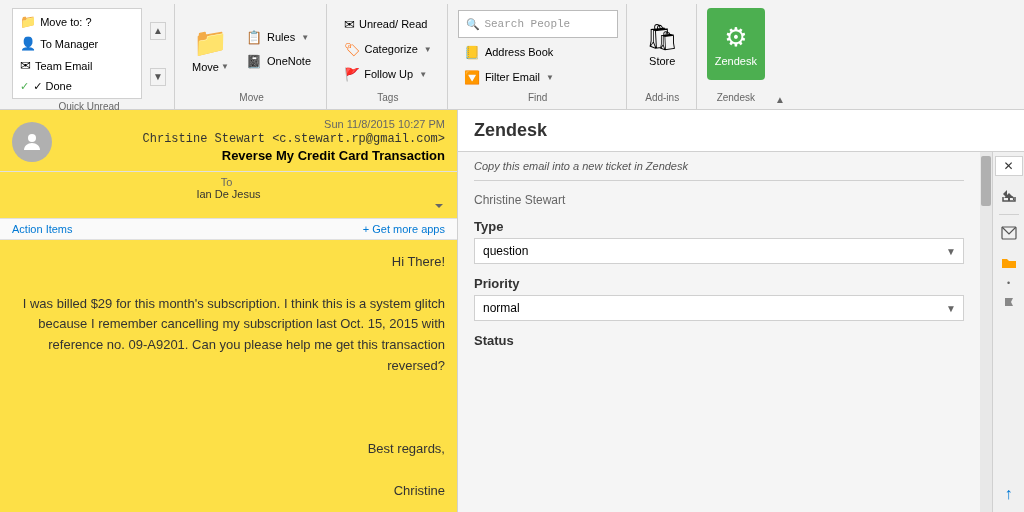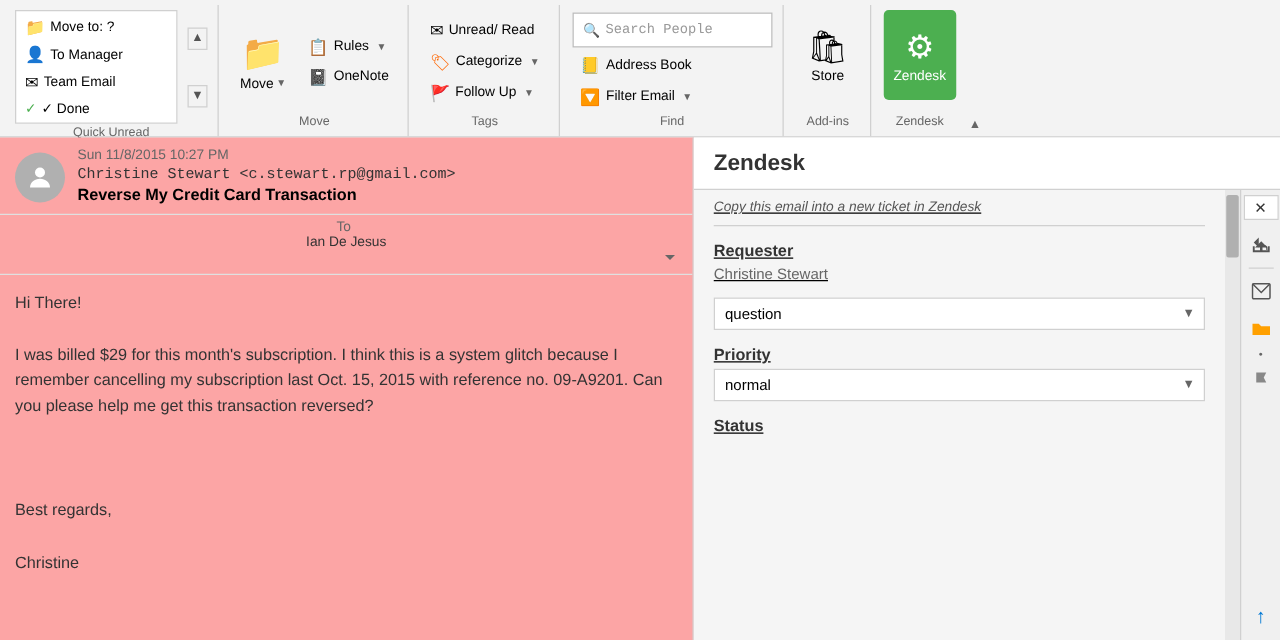--- a/index.html
+++ b/index.html
@@ -33,21 +33,21 @@
     
     .search-bar { height: 28px; background: white; border: 1px solid #bbb; display: flex; align-items: center; padding: 0 8px; gap: 4px; width: 160px; font-size: 11px; color: #999; }
 
     
     .collapse-arrow { width: 16px; height: 16px; display: flex; align-items: center; justify-content: center; cursor: pointer; border: 1px solid #d0d0d0; background: #f3f3f3; }
 
     
     .main-area { display: flex; height: calc(512px - 110px); }
 
     
-    .email-pane { width: 555px; background: #fca5a5; border-right: 1px solid #d0d0d0; display: flex; flex-direction: column; overflow: hidden; }
+    .email-pane { width: 458px; background: #fde047; border-right: 1px solid #d0d0d0; display: flex; flex-direction: column; overflow: hidden; text-align: right; }
 
     .email-header { padding: 8px 12px; border-bottom: 1px solid #e0e0e0; display: flex; gap: 10px; align-items: flex-start; }
     .avatar-circle { width: 40px; height: 40px; border-radius: 50%; background: #b0b0b0; display: flex; align-items: center; justify-content: center; color: white; font-size: 20px; flex-shrink: 0; margin-top: 4px; }
     .email-meta { flex: 1; }
     .email-date { font-size: 11px; color: #666; }
     .email-from { font-size: 12px; color: #333; margin: 2px 0; font-family: Liberation Mono, monospace; }
     .email-subject { font-size: 13px; font-weight: bold; color: #000; margin: 0 0; }
 
     .email-to-row { display: flex; align-items: center; padding: 4px 12px; border-bottom: 1px solid #e0e0e0; font-size: 11px; color: #333; flex-direction: column; }
     .collapse-btn { margin-left: auto; cursor: pointer; }
@@ -56,21 +56,21 @@
     .action-items-label { color: #0078d4; font-size: 11px; font-weight: 500; cursor: pointer; }
     .get-more-apps { margin-left: auto; color: #0078d4; font-size: 11px; cursor: pointer; }
 
     .email-body { padding: 12px; flex: 1; overflow-y: auto; font-size: 13px; line-height: 1.6; color: #333; }
 
     
     .zendesk-panel { flex: 1; background: #f5f5f5; display: flex; flex-direction: column; overflow: hidden; position: relative; }
     .zendesk-panel-header { background: white; padding: 10px 16px; border-bottom: 1px solid #d0d0d0; font-size: 18px; font-weight: bold; color: #333; }
 
     .zendesk-content { flex: 1; overflow-y: auto; padding: 0; }
-    .zendesk-scroll { padding: 0 16px 16px 16px; text-decoration: underline; }
+    .zendesk-scroll { padding: 0 16px 16px 16px; }
 
     .copy-text { font-size: 11px; color: #555; padding: 8px 0; border-bottom: 1px solid #d0d0d0; margin-bottom: 12px; font-style: italic; }
 
     .zd-label { font-size: 13px; font-weight: bold; color: #333; margin-bottom: 4px; }
     .zd-value { font-size: 12px; color: #666; margin-bottom: 12px; }
 
     .zd-select { width: 100%; padding: 5px 8px; border: 1px solid #d0d0d0; background: white; font-size: 12px; appearance: none; -webkit-appearance: none; cursor: pointer; }
     .zd-select-wrapper { position: relative; margin-bottom: 12px; }
     .zd-select-arrow { position: absolute; right: 8px; top: 50%; transform: translateY(-50%); font-size: 10px; color: #666; pointer-events: none; }
 
@@ -215,20 +215,24 @@
     </div>
     <div class="email-to-row">
       <span style="color:#666; margin-right:4px;">To</span>
       <span>Ian De Jesus</span>
       <div class="collapse-btn">
         <svg width="12" height="12" viewBox="0 0 12 12" fill="#666">
             <path d="M2 4l4 4 4-4"></path>
           </svg>
       </div>
     </div>
+    <div class="action-items-bar">
+      <span class="action-items-label">Action Items</span>
+      <span class="get-more-apps">+ Get more apps</span>
+    </div>
     <div class="email-body">
       <p>Hi There!</p>
       <br>
       <p>I was billed $29 for this month's subscription. I think this is a system glitch because I remember cancelling my subscription last Oct. 15, 2015 with reference no. 09-A9201. Can you please help me get this transaction reversed?</p>
       <br>
       <br>
       <br>
       <p>Best regards,</p>
       <br>
       <p>Christine</p>
@@ -238,23 +242,23 @@
   <div class="zendesk-panel">
     <div class="zendesk-panel-header">
       <span>Zendesk</span>
     </div>
 
     <div style="display:flex; flex:1; overflow:hidden;">
       <div class="zendesk-content" style="flex:1;">
         <div class="zendesk-scroll">
           <div class="copy-text">Copy this email into a new ticket in Zendesk</div>
 
-          <div class="zd-label">Requester</div>
           <div class="zd-value">Christine Stewart</div>
 
+          <div class="zd-label">Type</div>
           <div class="zd-select-wrapper">
             <select class="zd-select">
               <option value="question">question</option>
               <option value="incident">incident</option>
               <option value="problem">problem</option>
               <option value="task">task</option>
             </select>
             <span class="zd-select-arrow">▼</span>
           </div>
 

